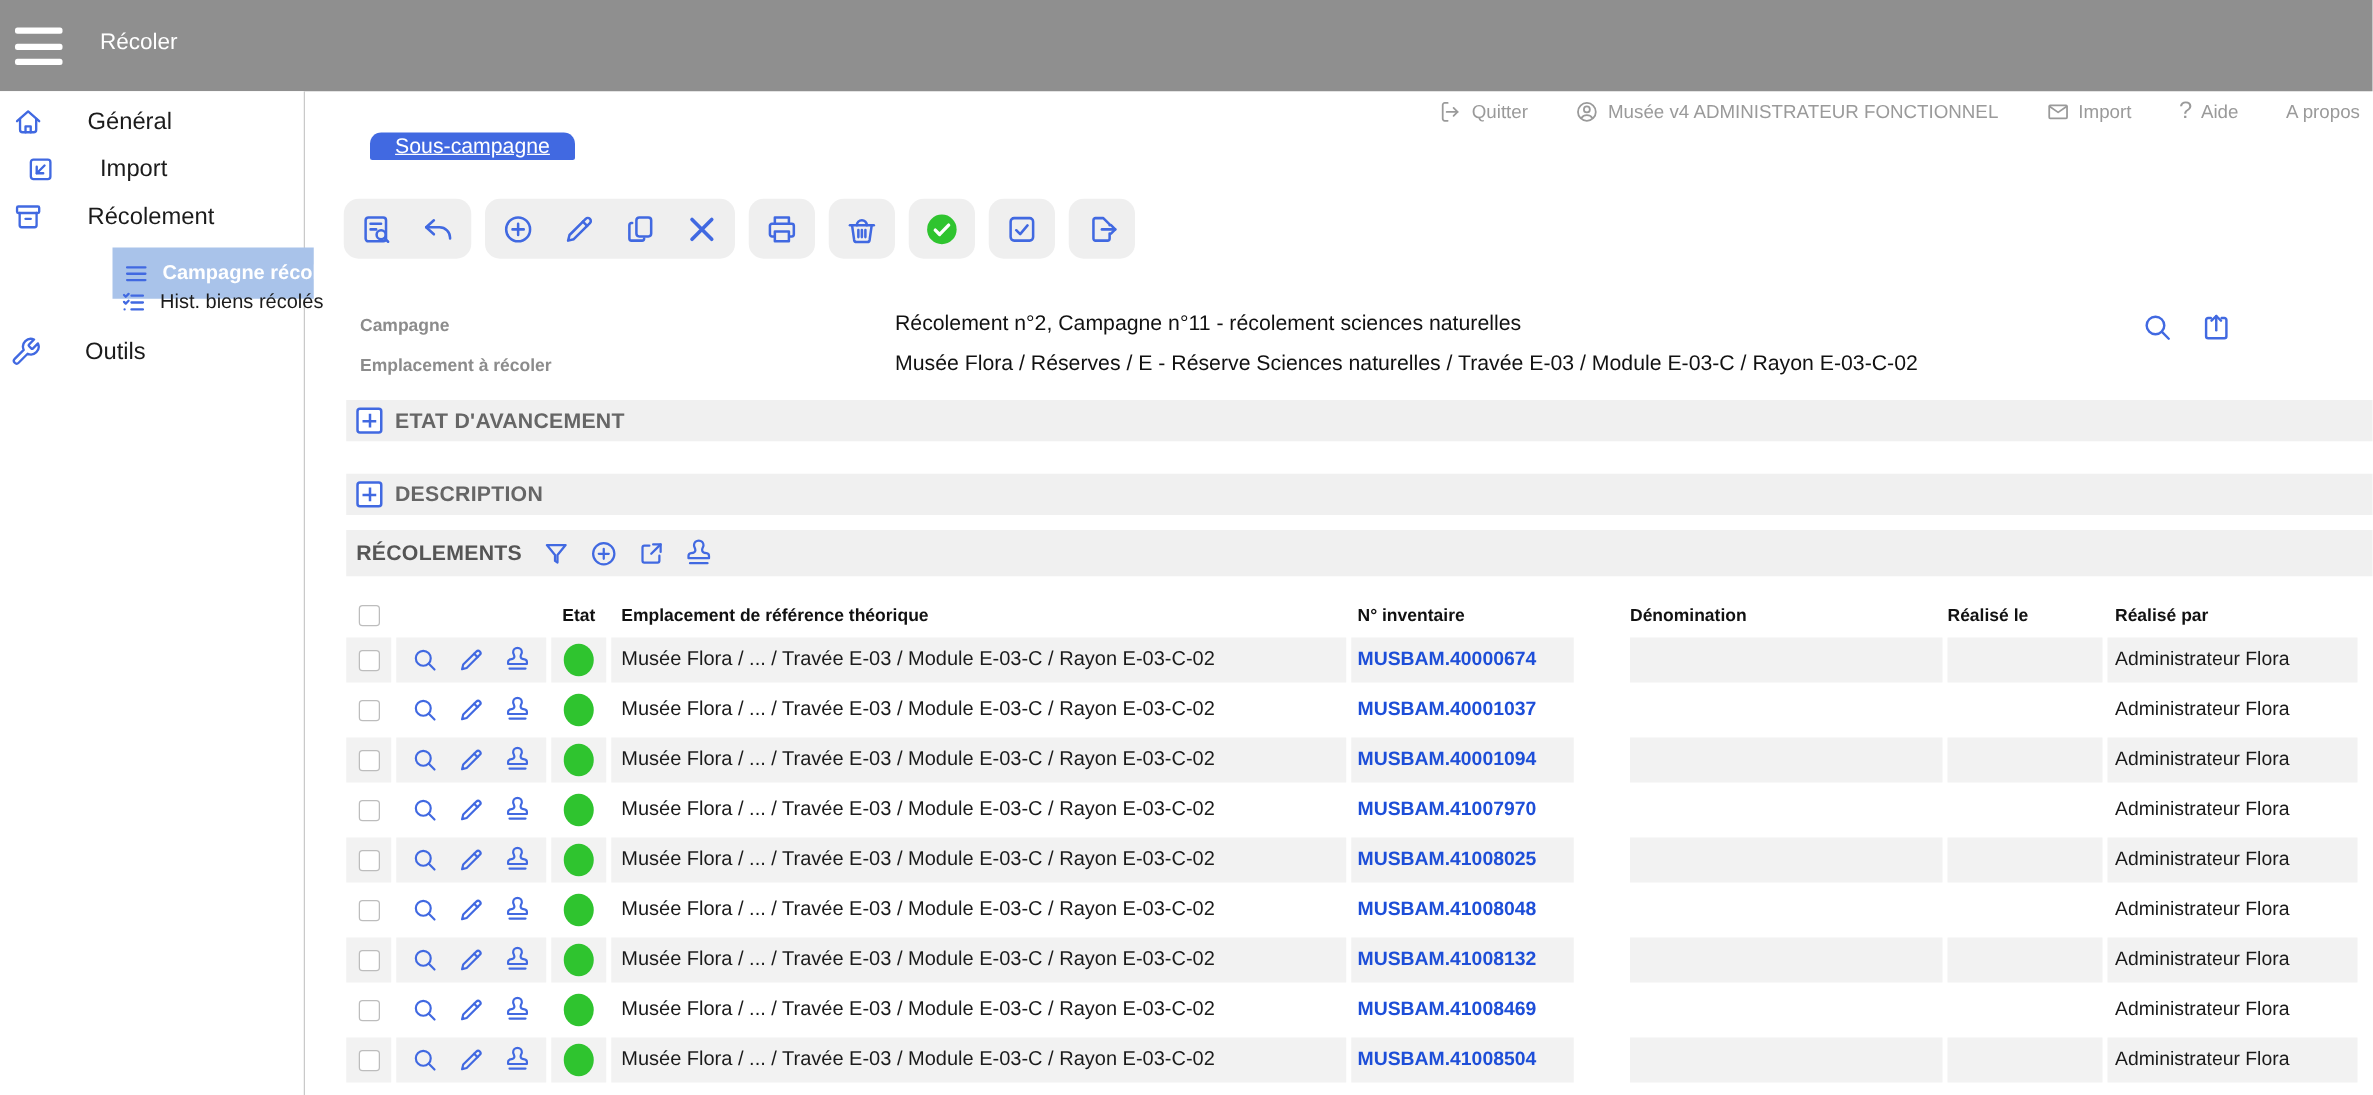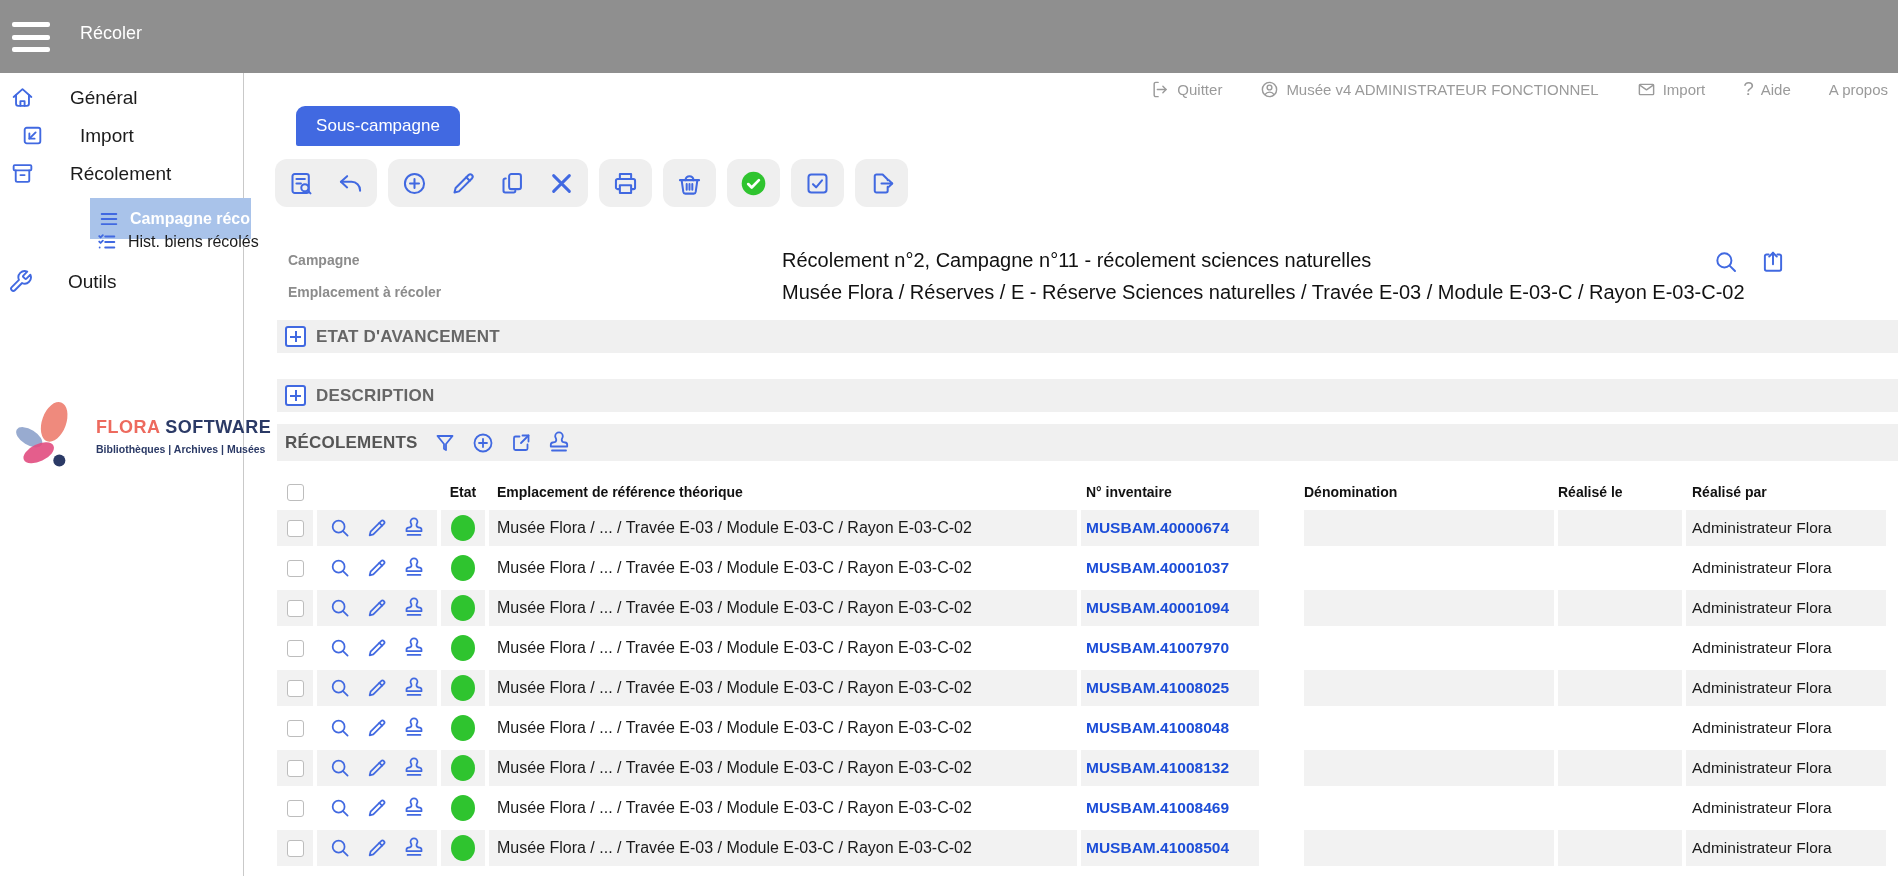--- a/index.html
+++ b/index.html
@@ -30,29 +30,29 @@
   .nav-sub.sel{left:90px;width:153px;background:#a9c3ea;height:41px;padding-left:8px;}
   .nav-sub.sel .lbl{color:#ffffff;font-weight:bold;}
   
   .logo{position:absolute;left:6px;top:318px;width:232px;height:100px;}
   .logo svg{position:absolute;left:0;top:0;}
   .brand{position:absolute;left:90px;top:26px;font-size:18px;font-weight:bold;letter-spacing:.5px;white-space:nowrap;}
   .brand .fl{color:#ed6a5e;}
   .brand .sw{color:#2b3a66;}
   .tagline{position:absolute;left:90px;top:52px;font-size:10.5px;font-weight:bold;color:#2b3a66;white-space:nowrap;}
   
-  .tab{position:absolute;left:296px;top:106px;width:164px;height:40px;background:#4169e1;color:#fff;
-       font-size:17px;display:flex;align-items:center;justify-content:center;border-radius:9px 9px 2px 2px;cursor:pointer;}
+  .tab{position:absolute;left:296px;top:106px;width:164px;height:22px;background:#4169e1;color:#fff;
+       font-size:17px;display:flex;align-items:center;justify-content:center;border-radius:9px 9px 2px 2px;cursor:pointer;text-decoration:underline;}
   .toolbar{position:absolute;left:275px;top:159px;display:flex;gap:11px;}
   .tg{height:48px;background:#efefef;border-radius:12px;display:flex;align-items:center;gap:22px;padding:0 13px;}
   .tbtn{width:27px;height:27px;display:flex;align-items:center;justify-content:center;cursor:pointer;}
   .tbtn svg{width:27px;height:27px;stroke:#4169e1;fill:none;stroke-width:1.8;stroke-linecap:round;stroke-linejoin:round;}
   
   .f-label{position:absolute;left:288px;font-size:14px;font-weight:bold;color:#8c8c8c;white-space:nowrap;}
-  .f-value{position:absolute;left:782px;font-size:20px;color:#111;white-space:nowrap;}
+  .f-value{position:absolute;left:716px;font-size:17px;color:#111;white-space:nowrap;}
   .f-icons{position:absolute;left:1712px;top:248px;display:flex;gap:20px;}
   .f-icons .tbtn svg{width:26px;height:26px;}
   
   .band{position:absolute;left:277px;width:1621px;background:#f0f0f0;display:flex;align-items:center;}
   .plusbox{width:17px;height:17px;border:2px solid #4169e1;border-radius:3px;margin:0 10px 0 8px;position:relative;background:#fff;flex:none;cursor:pointer;}
   .plusbox:before{content:"";position:absolute;left:3px;right:3px;top:50%;height:2px;margin-top:-1px;background:#4169e1;}
   .plusbox:after{content:"";position:absolute;top:3px;bottom:3px;left:50%;width:2px;margin-left:-1px;background:#4169e1;}
   .band .s-title{font-size:17px;font-weight:bold;color:#666;letter-spacing:.2px;}
   .rec-title{font-size:17px;font-weight:bold;color:#555;margin-left:8px;letter-spacing:.2px;}
   .rec-icons{display:flex;gap:11px;margin-left:14px;}
@@ -165,33 +165,20 @@
       </svg>
     <span class="lbl">Hist. biens récolés</span>
   </div>
   <div class="nav" style="top:196px;left:8px;">
     <svg viewBox="0 0 24 24">
         <path d="M14.7 6.3a1 1 0 0 0 0 1.4l1.6 1.6a1 1 0 0 0 1.4 0l3.77-3.77a6 6 0 0 1-7.94 7.94l-6.91 6.91a2.12 2.12 0 0 1-3-3l6.91-6.91a6 6 0 0 1 7.94-7.94l-3.76 3.76z"></path>
       </svg>
     <span class="lbl">Outils</span>
   </div>
 
-  <div class="logo">
-    <svg width="86" height="96" viewBox="0 0 100 100">
-      <ellipse cx="56" cy="30" rx="14" ry="24" transform="rotate(20 56 30)" fill="#ef8a7d"></ellipse>
-      <ellipse cx="27" cy="48" rx="9" ry="17" transform="rotate(-58 27 48)" fill="#7e96c4" opacity="0.8"></ellipse>
-      <ellipse cx="38" cy="66" rx="10" ry="19" transform="rotate(65 38 66)" fill="#e14d7f" opacity="0.9"></ellipse>
-      <circle cx="62" cy="75" r="7" fill="#2b3a66"></circle>
-    </svg>
-    <div class="brand">
-      <span class="fl">FLORA</span>
-      <span class="sw">SOFTWARE</span>
-    </div>
-    <div class="tagline">Bibliothèques | Archives | Musées</div>
-  </div>
 </div>
 
 <div class="tab">Sous-campagne</div>
 
 <div class="toolbar">
   <div class="tg">
     <div class="tbtn">
         <svg viewBox="0 0 24 24">
           <rect x="4" y="3.5" width="14.5" height="17" rx="2"></rect>
           <path d="M7.5 8h7.5M7.5 12h4"></path>

